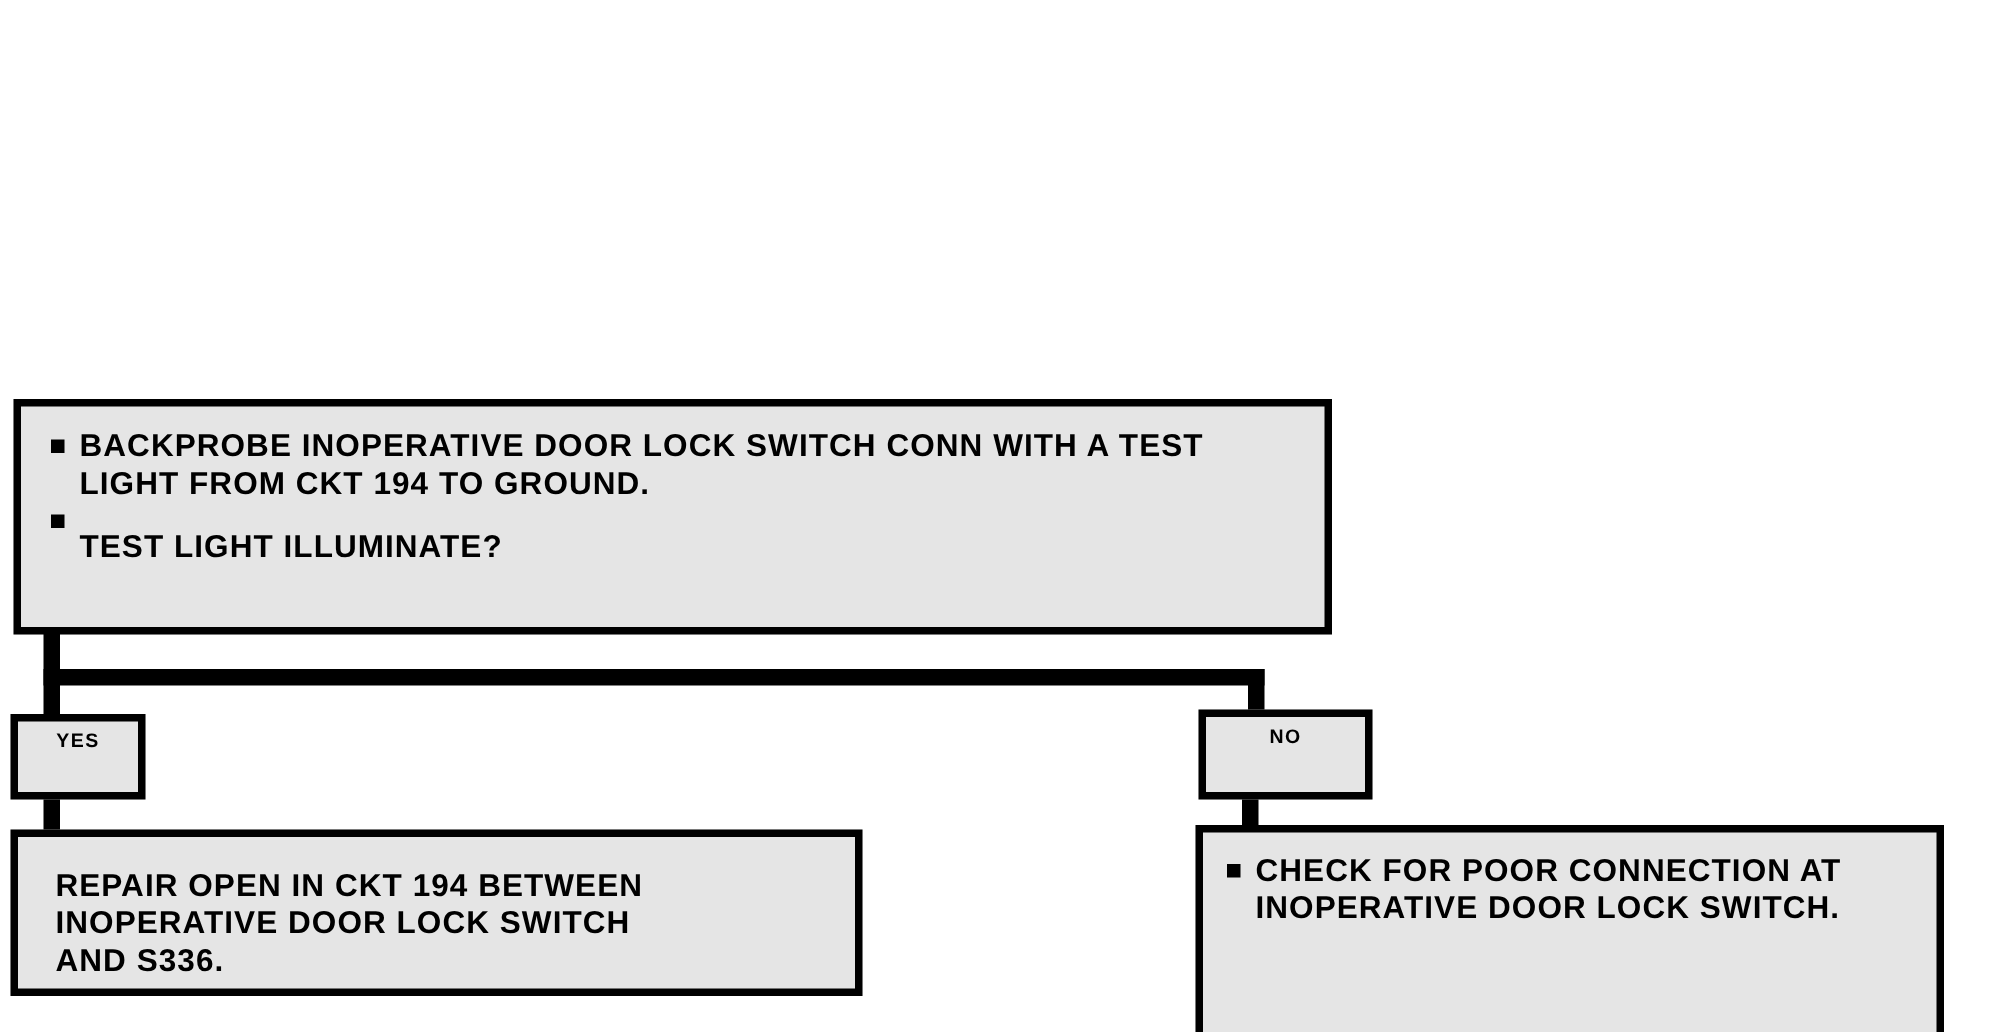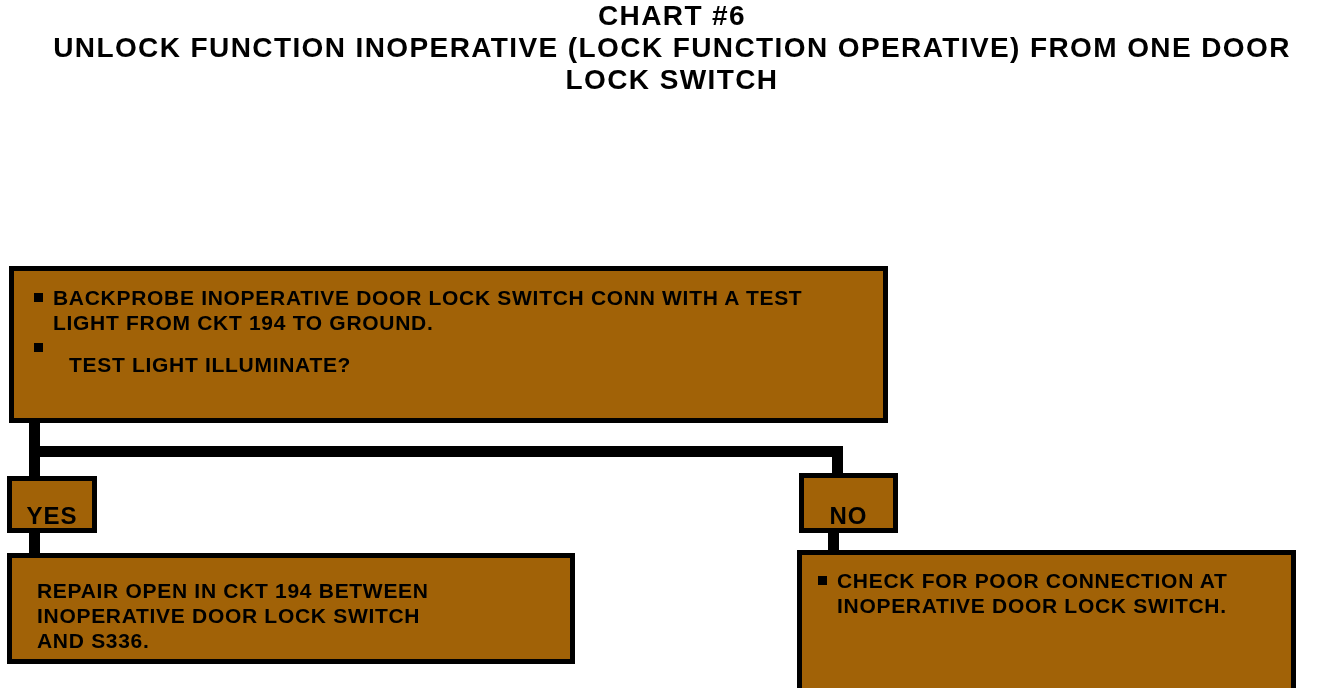--- a/index.html
+++ b/index.html
@@ -19,53 +19,48 @@
     position:absolute; left:0; top:4; width:1344px;
     text-align:center;
     font-size:28px; line-height:32px; letter-spacing:1.4px;
   }
   .hdr div { white-space:nowrap; }
 
   
   .box {
     position:absolute;
     border:5px solid #000;
-    background:#a16207;
+    background:#e5e5e5;
     font-size:21px; line-height:25px; letter-spacing:0.7px;
   }
   .box .pad { padding:14px 18px 10px 20px; }
 
   .qitem { display:flex; align-items:flex-start; }
   .qmark {
     flex:none; width:9px; height:9px; background:#000;
     margin:8px 10px 0 0;
   }
   .qtext { white-space:pre-line; }
-  .qline { margin-left:35px; white-space:pre-line; }
+  .qline { margin-left:19px; white-space:pre-line; }
 
   .label-box {
-    display:flex; align-items:flex-end; justify-content:center;
-    font-size:24px; letter-spacing:1px;
+    display:flex; align-items:flex-start; justify-content:center;
+    font-size:13px; letter-spacing:1px;
   }
 
   .action-text { white-space:pre-line; }
 
   
   .conn { position:absolute; background:#000; }
 </style>
 </head>
 <body>
 
 <div class="canvas">
 
-  <div class="hdr">
-    <div>CHART #6</div>
-    <div>UNLOCK FUNCTION INOPERATIVE (LOCK FUNCTION OPERATIVE) FROM ONE DOOR</div>
-    <div>LOCK SWITCH</div>
-  </div>
 
   <div class="box" style="left:9px; top:266px; width:879px; height:157px;">
     <div class="pad">
       <div class="qitem">
         <span class="qmark"></span>
         <span class="qtext">BACKPROBE INOPERATIVE DOOR LOCK SWITCH CONN WITH A TEST
 LIGHT FROM CKT 194 TO GROUND.</span>
       </div>
       <div class="qitem">
         <span class="qmark"></span>
@@ -77,21 +72,21 @@
   <div class="conn" style="left:29px;  top:420px; width:11px;  height:58px;"></div>
   <div class="conn" style="left:29px;  top:446px; width:814px; height:11px;"></div>
   <div class="conn" style="left:832px; top:446px; width:11px;  height:29px;"></div>
   <div class="conn" style="left:29px;  top:531px; width:11px;  height:24px;"></div>
   <div class="conn" style="left:828px; top:531px; width:11px;  height:21px;"></div>
 
   <div class="box label-box" style="left:7px; top:476px; width:90px; height:57px;">
     <span>YES</span>
   </div>
 
-  <div class="box label-box" style="left:799px; top:473px; width:99px; height:60px;">
+  <div class="box label-box" style="left:799px; top:473px; width:116px; height:60px;">
     <span>NO</span>
   </div>
 
   <div class="box" style="left:7px; top:553px; width:568px; height:111px;">
     <div class="pad" style="padding:20px 14px 10px 25px;">
       <div class="action-text">REPAIR OPEN IN CKT 194 BETWEEN
 INOPERATIVE DOOR LOCK SWITCH
 AND S336.</div>
     </div>
   </div>

